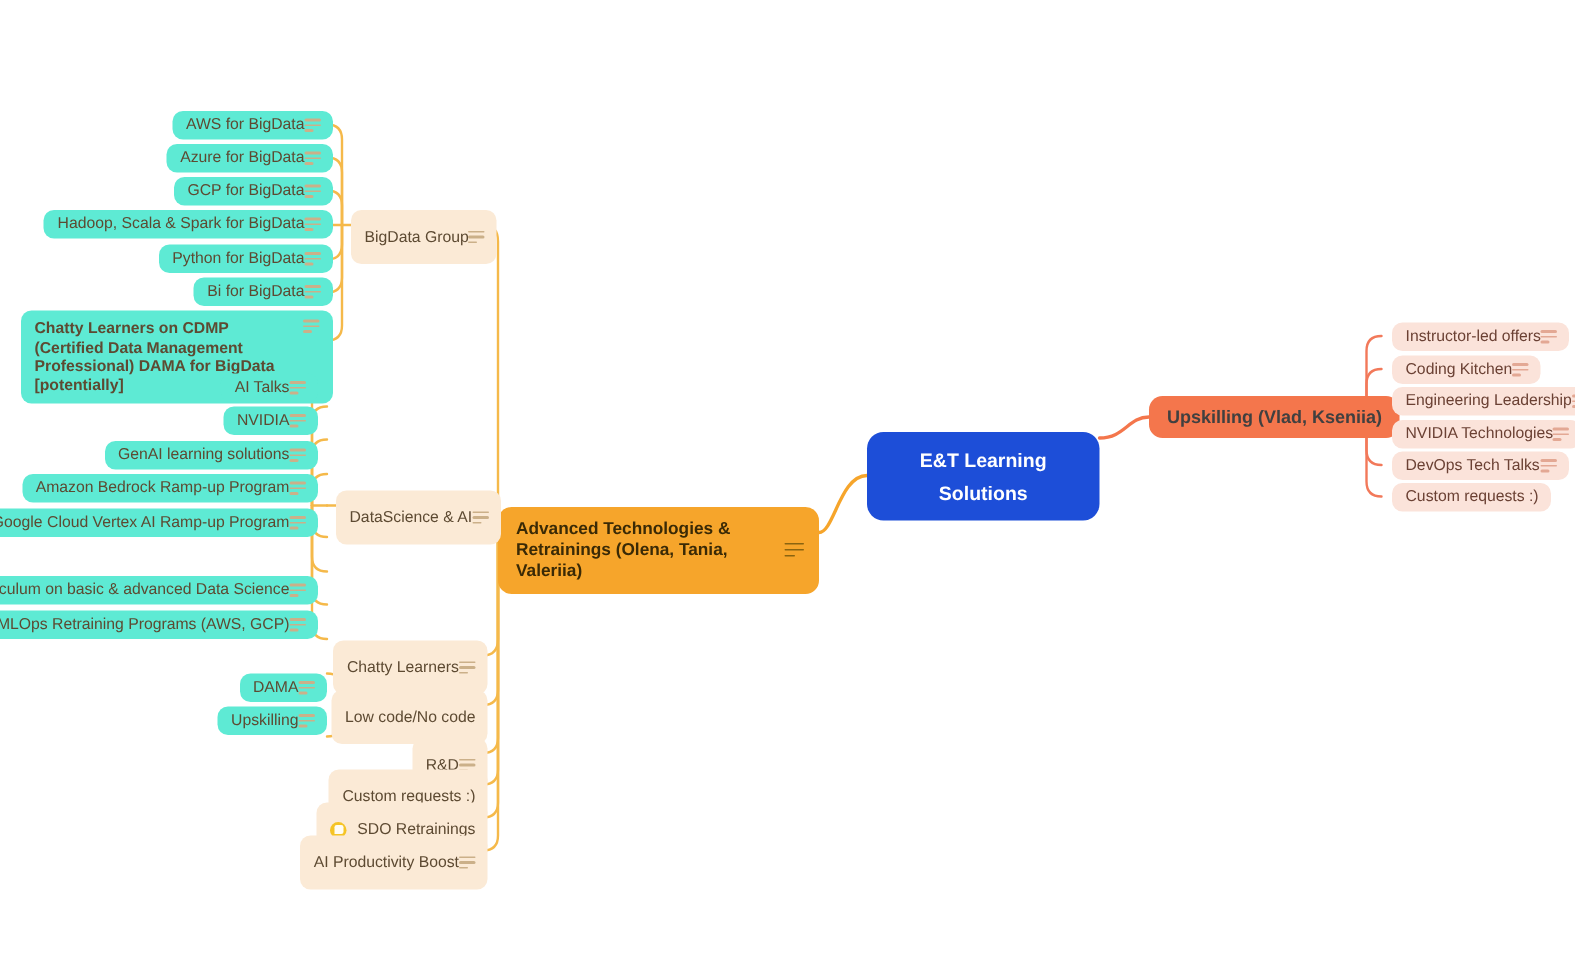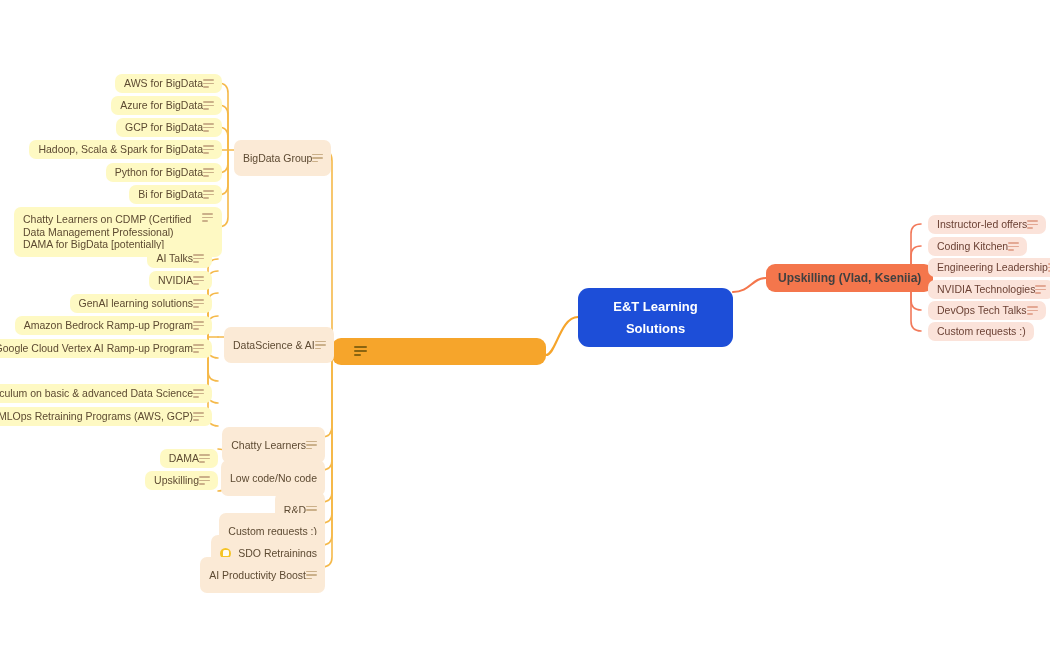--- a/index.html
+++ b/index.html
@@ -15,31 +15,32 @@
     position:absolute;
     box-sizing:border-box;
     display:flex;align-items:center;
     border-radius:7px;
     white-space:nowrap;
   }
   .node .txt{display:inline-block;}
 
   
   .n-cream{
-    background:#fef9c3;
+    background:#5eead4;
     color:#5d4a32;
     font-size:10.5px;
     padding:4px 8px 4px 9px;
     height:19px;
     line-height:11px;
   }
   .n-cream.multi{
     height:auto;white-space:normal;
     line-height:12.5px;padding:6px 9px 6px 9px;
     align-items:flex-start;
+    font-weight:bold;
   }
   
   .n-cream2{
     background:#fbead6;
     color:#5d4a32;
     font-size:10.5px;
     padding:4px 8px 4px 9px;
     height:36px;
     line-height:12px;
   }
@@ -226,20 +227,21 @@
         <i></i>
         <i></i>
         <i></i>
       </span>
   </div>
   <div class="node n-pink" style="left:928px;top:322px;">
     <span class="txt">Custom requests :)</span>
   </div>
 
   <div class="node n-amber" style="left:332px;top:338px;width:214px;">
+    <span class="txt">Advanced Technologies &amp; Retrainings (Olena, Tania, Valeriia)</span>
     <span class="note-icon right-icon">
         <i></i>
         <i></i>
         <i></i>
       </span>
   </div>
 
   <div class="node n-cream2" style="left:234px;top:140px;">
     <span class="txt">BigData Group</span>
     <span class="note-icon right-icon">

